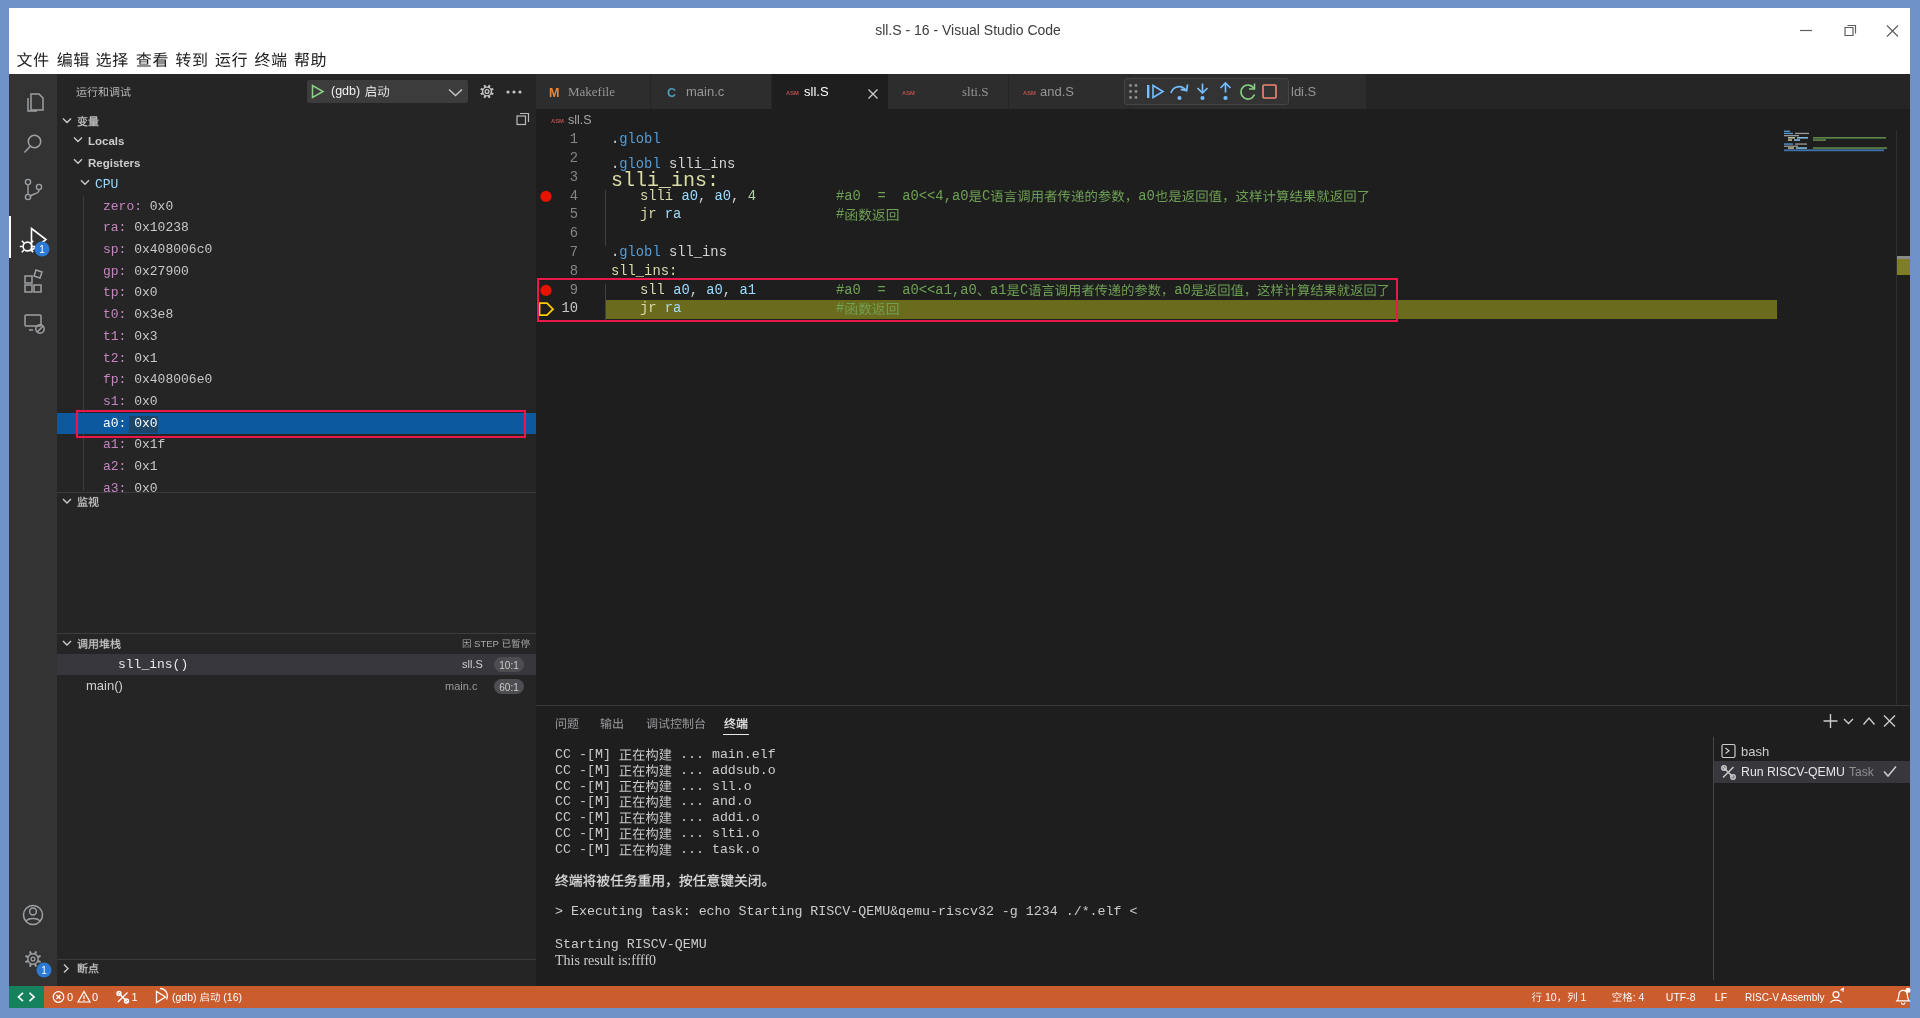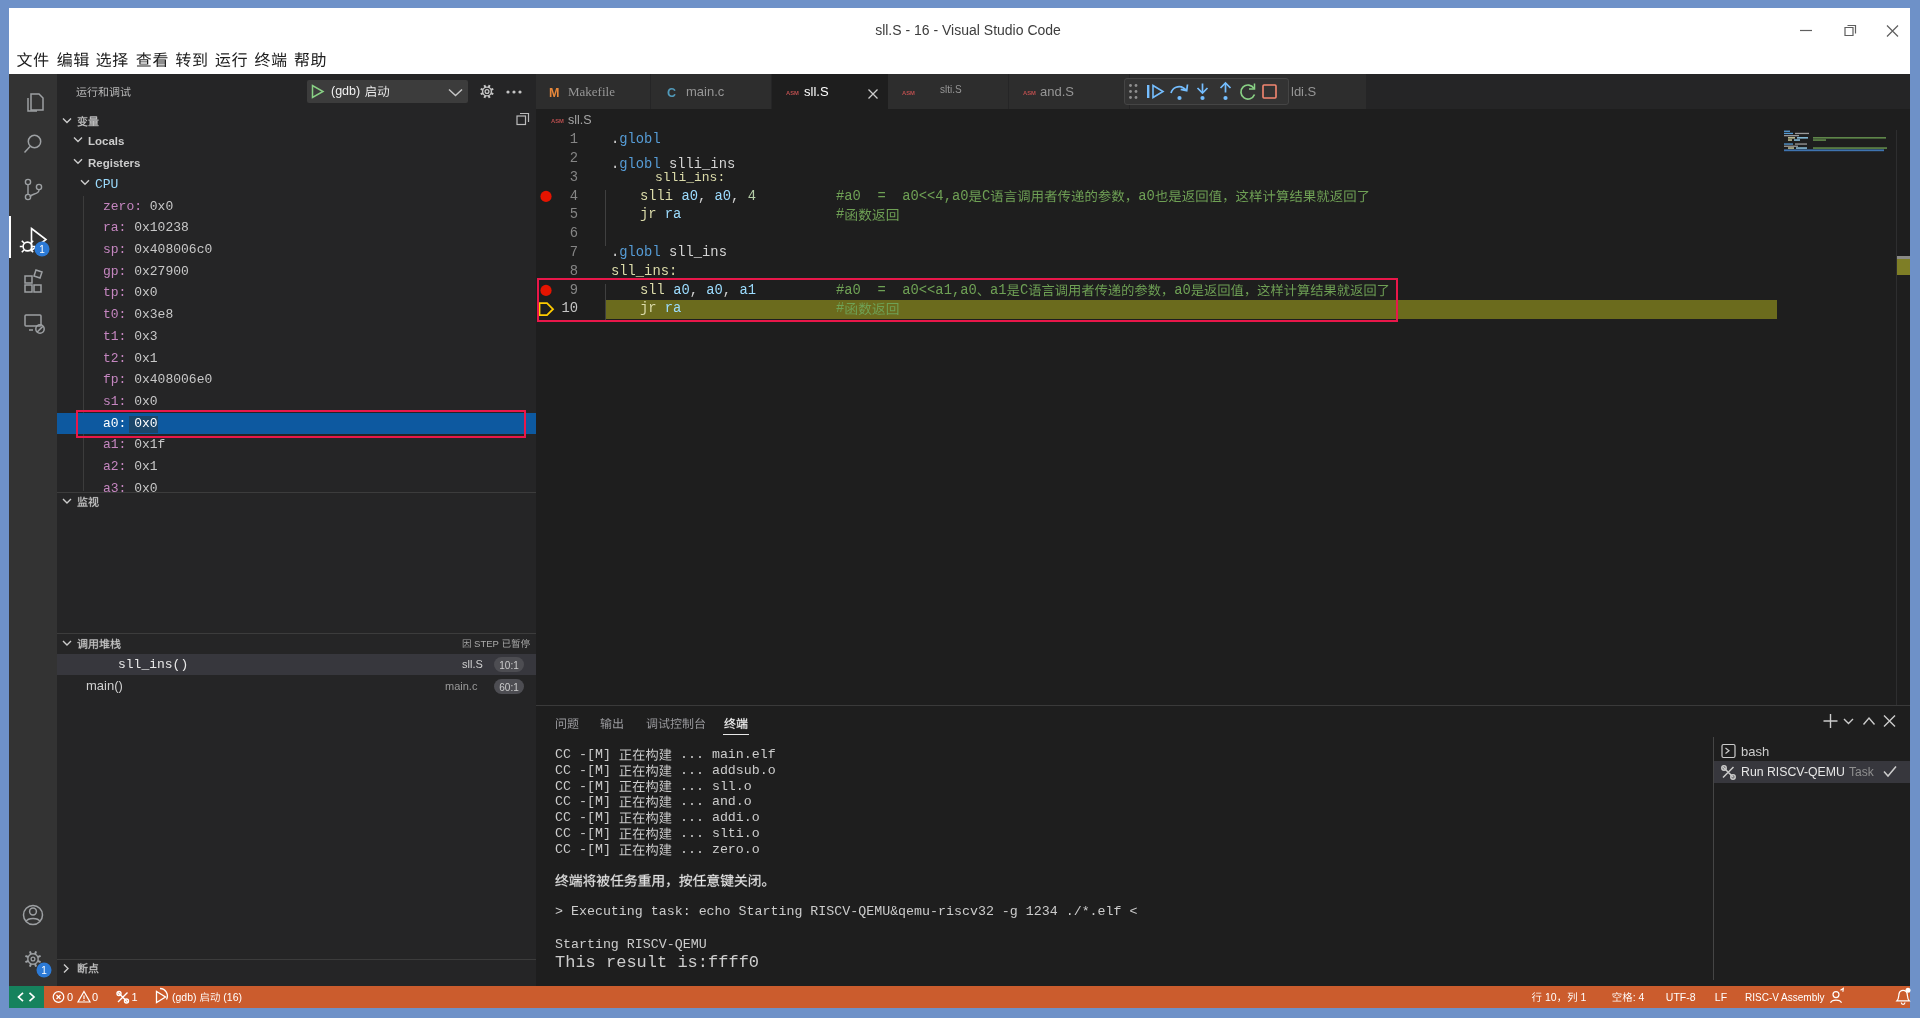--- a/index.html
+++ b/index.html
@@ -56,21 +56,21 @@
 <div style="position:absolute;left:772.0px;top:74.0px;width:116.0px;height:35.0px;background:#1e1e1e;"></div>
 <div style="position:absolute;left:888.0px;top:74.0px;width:121.0px;height:35.0px;background:#2d2d2d;"></div>
 <div style="position:absolute;left:1008.0px;top:74.0px;width:1.0px;height:35.0px;background:#252526;"></div>
 <div style="position:absolute;left:1009.0px;top:74.0px;width:121.0px;height:35.0px;background:#2d2d2d;"></div>
 <div style="position:absolute;left:1129.0px;top:74.0px;width:1.0px;height:35.0px;background:#252526;"></div>
 <div style="position:absolute;left:1130.0px;top:74.0px;width:237.0px;height:35.0px;background:#2d2d2d;"></div>
 <div style="position:absolute;left:1366.0px;top:74.0px;width:1.0px;height:35.0px;background:#252526;"></div>
 <div style="position:absolute;left:568.0px;top:85.0px;font-family:Liberation Serif, serif;font-size:13.00px;color:#969696;white-space:pre;line-height:1;">Makefile</div>
 <div style="position:absolute;left:686.0px;top:85.0px;font-family:'Liberation Sans',sans-serif;font-size:13.00px;color:#969696;white-space:pre;line-height:1;">main.c</div>
 <div style="position:absolute;left:804.0px;top:85.0px;font-family:'Liberation Sans',sans-serif;font-size:13.00px;color:#ffffff;white-space:pre;line-height:1;">sll.S</div>
-<div style="position:absolute;left:940px;top:85.0px;font-family:Liberation Sans, sans-serif;font-size:10px;color:#969696;white-space:pre;line-height:1;">slti.S</div>
+<div style="position:absolute;left:962px;top:85.0px;font-family:Liberation Serif, serif;font-size:13.00px;color:#969696;white-space:pre;line-height:1;">slti.S</div>
 <div style="position:absolute;left:1040.0px;top:85.0px;font-family:'Liberation Sans',sans-serif;font-size:13.00px;color:#969696;white-space:pre;line-height:1;">and.S</div>
 <div style="position:absolute;left:1291.0px;top:85.0px;font-family:'Liberation Sans',sans-serif;font-size:13.00px;color:#969696;white-space:pre;line-height:1;">ldi.S</div>
 <div style="position:absolute;left:1124.0px;top:78.0px;width:165.0px;height:27.0px;background:#333333;border:1px solid #454545;border-radius:3px;"></div>
 <div style="position:absolute;left:568.0px;top:113.9px;font-family:'Liberation Sans',sans-serif;font-size:12.50px;color:#a5a5a5;white-space:pre;line-height:1;">sll.S</div>
 <div style="position:absolute;left:605.0px;top:300.1px;width:1172.0px;height:18.8px;background:#6b6b1d;"></div>
 <div style="position:absolute;left:1897.0px;top:256.0px;width:13.0px;height:3.0px;background:#8a8a86;"></div>
 <div style="position:absolute;left:1897.0px;top:259.0px;width:13.0px;height:16.0px;background:#7e7e26;"></div>
 <div style="position:absolute;left:1896.0px;top:130.0px;width:1.0px;height:575.0px;background:#2e2e2f;"></div>
 <div style="position:absolute;left:604.5px;top:189.5px;width:1.0px;height:56.4px;background:#404040;"></div>
 <div style="position:absolute;left:604.5px;top:283.5px;width:1.0px;height:37.6px;background:#404040;"></div>
@@ -79,21 +79,21 @@
 <div style="position:absolute;left:569.7px;top:170.7px;font-family:'Liberation Mono',sans-serif;font-size:13.80px;color:#858585;white-space:pre;line-height:1;">3</div>
 <div style="position:absolute;left:569.7px;top:189.5px;font-family:'Liberation Mono',sans-serif;font-size:13.80px;color:#858585;white-space:pre;line-height:1;">4</div>
 <div style="position:absolute;left:569.7px;top:208.3px;font-family:'Liberation Mono',sans-serif;font-size:13.80px;color:#858585;white-space:pre;line-height:1;">5</div>
 <div style="position:absolute;left:569.7px;top:227.1px;font-family:'Liberation Mono',sans-serif;font-size:13.80px;color:#858585;white-space:pre;line-height:1;">6</div>
 <div style="position:absolute;left:569.7px;top:245.9px;font-family:'Liberation Mono',sans-serif;font-size:13.80px;color:#858585;white-space:pre;line-height:1;">7</div>
 <div style="position:absolute;left:569.7px;top:264.7px;font-family:'Liberation Mono',sans-serif;font-size:13.80px;color:#858585;white-space:pre;line-height:1;">8</div>
 <div style="position:absolute;left:569.7px;top:283.5px;font-family:'Liberation Mono',sans-serif;font-size:13.80px;color:#858585;white-space:pre;line-height:1;">9</div>
 <div style="position:absolute;left:561.4px;top:302.3px;font-family:'Liberation Mono',sans-serif;font-size:13.80px;color:#c6c6c6;white-space:pre;line-height:1;">10</div>
 <div style="position:absolute;left:611.0px;top:133.1px;font-family:'Liberation Mono',monospace;font-size:13.80px;white-space:pre;line-height:1;"><span style="color:#D4D4D4">.</span><span style="color:#569CD6">globl</span></div>
 <div style="position:absolute;left:611.0px;top:158px;font-family:'Liberation Mono',monospace;font-size:13.80px;white-space:pre;line-height:1;"><span style="color:#D4D4D4">.</span><span style="color:#569CD6">globl</span><span style="color:#D4D4D4"> slli_ins</span></div>
-<div style="position:absolute;left:611.0px;top:170.7px;font-family:'Liberation Mono',monospace;font-size:13px;white-space:pre;line-height:1;margin-left:44px;"><span style="color:#DCDCAA">slli_ins:</span></div>
+<div style="position:absolute;left:611.0px;top:170.7px;font-family:'Liberation Mono',monospace;font-size:20px;white-space:pre;line-height:1;"><span style="color:#DCDCAA">slli_ins:</span></div>
 <div style="position:absolute;left:640.0px;top:189.5px;font-family:'Liberation Mono',monospace;font-size:13.80px;white-space:pre;line-height:1;"><span style="color:#DCDCAA">slli</span><span style="color:#D4D4D4"> </span><span style="color:#9CDCFE">a0</span><span style="color:#D4D4D4">, </span><span style="color:#9CDCFE">a0</span><span style="color:#D4D4D4">, </span><span style="color:#B5CEA8">4</span></div>
 <div style="position:absolute;left:640.0px;top:208.3px;font-family:'Liberation Mono',monospace;font-size:13.80px;white-space:pre;line-height:1;"><span style="color:#DCDCAA">jr</span><span style="color:#D4D4D4"> </span><span style="color:#9CDCFE">ra</span></div>
 <div style="position:absolute;left:611.0px;top:245.9px;font-family:'Liberation Mono',monospace;font-size:13.80px;white-space:pre;line-height:1;"><span style="color:#D4D4D4">.</span><span style="color:#569CD6">globl</span><span style="color:#D4D4D4"> sll_ins</span></div>
 <div style="position:absolute;left:611.0px;top:264.7px;font-family:'Liberation Mono',monospace;font-size:13.80px;white-space:pre;line-height:1;"><span style="color:#DCDCAA">sll_ins:</span></div>
 <div style="position:absolute;left:640.0px;top:283.5px;font-family:'Liberation Mono',monospace;font-size:13.80px;white-space:pre;line-height:1;"><span style="color:#DCDCAA">sll</span><span style="color:#D4D4D4"> </span><span style="color:#9CDCFE">a0</span><span style="color:#D4D4D4">, </span><span style="color:#9CDCFE">a0</span><span style="color:#D4D4D4">, </span><span style="color:#9CDCFE">a1</span></div>
 <div style="position:absolute;left:640.0px;top:302.3px;font-family:'Liberation Mono',monospace;font-size:13.80px;white-space:pre;line-height:1;"><span style="color:#DCDCAA">jr</span><span style="color:#D4D4D4"> </span><span style="color:#9CDCFE">ra</span></div>
 <div style="position:absolute;left:836.0px;top:189.5px;font-family:'Liberation Mono',sans-serif;font-size:13.80px;color:#6FA155;white-space:pre;line-height:1;">#a0  =  a0&lt;&lt;4,a0</div>
 <div style="position:absolute;left:982.0px;top:189.5px;font-family:'Liberation Mono',sans-serif;font-size:13.80px;color:#6FA155;white-space:pre;line-height:1;">C</div>
 <div style="position:absolute;left:1138.2px;top:189.5px;font-family:'Liberation Mono',sans-serif;font-size:13.80px;color:#6FA155;white-space:pre;line-height:1;">a0</div>
 <div style="position:absolute;left:836.0px;top:208.3px;font-family:'Liberation Mono',sans-serif;font-size:13.80px;color:#6FA155;white-space:pre;line-height:1;">#</div>
@@ -109,24 +109,24 @@
 <div style="position:absolute;left:672.0px;top:764.4px;font-family:'Liberation Mono',sans-serif;font-size:13.30px;color:#cccccc;white-space:pre;line-height:1;"> ... addsub.o</div>
 <div style="position:absolute;left:555.0px;top:779.9px;font-family:'Liberation Mono',sans-serif;font-size:13.30px;color:#cccccc;white-space:pre;line-height:1;">CC -[M] </div>
 <div style="position:absolute;left:672.0px;top:779.9px;font-family:'Liberation Mono',sans-serif;font-size:13.30px;color:#cccccc;white-space:pre;line-height:1;"> ... sll.o</div>
 <div style="position:absolute;left:555.0px;top:795.4px;font-family:'Liberation Mono',sans-serif;font-size:13.30px;color:#cccccc;white-space:pre;line-height:1;">CC -[M] </div>
 <div style="position:absolute;left:672.0px;top:795.4px;font-family:'Liberation Mono',sans-serif;font-size:13.30px;color:#cccccc;white-space:pre;line-height:1;"> ... and.o</div>
 <div style="position:absolute;left:555.0px;top:811.4px;font-family:'Liberation Mono',sans-serif;font-size:13.30px;color:#cccccc;white-space:pre;line-height:1;">CC -[M] </div>
 <div style="position:absolute;left:672.0px;top:811.4px;font-family:'Liberation Mono',sans-serif;font-size:13.30px;color:#cccccc;white-space:pre;line-height:1;"> ... addi.o</div>
 <div style="position:absolute;left:555.0px;top:827.4px;font-family:'Liberation Mono',sans-serif;font-size:13.30px;color:#cccccc;white-space:pre;line-height:1;">CC -[M] </div>
 <div style="position:absolute;left:672.0px;top:827.4px;font-family:'Liberation Mono',sans-serif;font-size:13.30px;color:#cccccc;white-space:pre;line-height:1;"> ... slti.o</div>
 <div style="position:absolute;left:555.0px;top:843.4px;font-family:'Liberation Mono',sans-serif;font-size:13.30px;color:#cccccc;white-space:pre;line-height:1;">CC -[M] </div>
-<div style="position:absolute;left:672.0px;top:843.4px;font-family:'Liberation Mono',sans-serif;font-size:13.30px;color:#cccccc;white-space:pre;line-height:1;"> ... zero.o</div>
+<div style="position:absolute;left:672.0px;top:843.4px;font-family:'Liberation Mono',sans-serif;font-size:13.30px;color:#cccccc;white-space:pre;line-height:1;"> ... task.o</div>
 <div style="position:absolute;left:555.0px;top:905.4px;font-family:'Liberation Mono',sans-serif;font-size:13.30px;color:#cccccc;white-space:pre;line-height:1;">&gt; Executing task: echo Starting RISCV-QEMU&amp;qemu-riscv32 -g 1234 ./*.elf &lt;</div>
 <div style="position:absolute;left:555.0px;top:937.9px;font-family:'Liberation Mono',sans-serif;font-size:13.30px;color:#cccccc;white-space:pre;line-height:1;">Starting RISCV-QEMU</div>
-<div style="position:absolute;left:555.0px;top:953.9px;font-family:Liberation Mono, monospace;font-size:17px;color:#cccccc;white-space:pre;line-height:1;">This result is:ffff0</div>
+<div style="position:absolute;left:555.0px;top:953.9px;font-family:Liberation Serif, serif;font-size:14px;color:#cccccc;white-space:pre;line-height:1;">This result is:ffff0</div>
 <div style="position:absolute;left:1713.0px;top:737.0px;width:1.0px;height:243.0px;background:#454545;"></div>
 <div style="position:absolute;left:1741.0px;top:744.5px;font-family:'Liberation Sans',sans-serif;font-size:13.00px;color:#cccccc;white-space:pre;line-height:1;">bash</div>
 <div style="position:absolute;left:1714.0px;top:761.0px;width:196.0px;height:22.0px;background:#37373d;"></div>
 <div style="position:absolute;left:1741.0px;top:766.1px;font-family:'Liberation Sans',sans-serif;font-size:12.30px;color:#e7e7e7;white-space:pre;line-height:1;">Run RISCV-QEMU</div>
 <div style="position:absolute;left:1849.0px;top:766.3px;font-family:'Liberation Sans',sans-serif;font-size:12.00px;color:#8f8f8f;white-space:pre;line-height:1;">Task</div>
 <div style="position:absolute;left:9.0px;top:986.0px;width:35.0px;height:22.0px;background:#16825D;"></div>
 <div style="position:absolute;left:44.0px;top:986.0px;width:1866.0px;height:22.0px;background:#CB5C2D;"></div>
 <div style="position:absolute;left:67.0px;top:991.7px;font-family:'Liberation Sans',sans-serif;font-size:11.00px;color:#ffffff;white-space:pre;line-height:1;">0</div>
 <div style="position:absolute;left:92.0px;top:991.7px;font-family:'Liberation Sans',sans-serif;font-size:11.00px;color:#ffffff;white-space:pre;line-height:1;">0</div>
 <div style="position:absolute;left:131.5px;top:991.7px;font-family:'Liberation Sans',sans-serif;font-size:11.00px;color:#ffffff;white-space:pre;line-height:1;">1</div>

